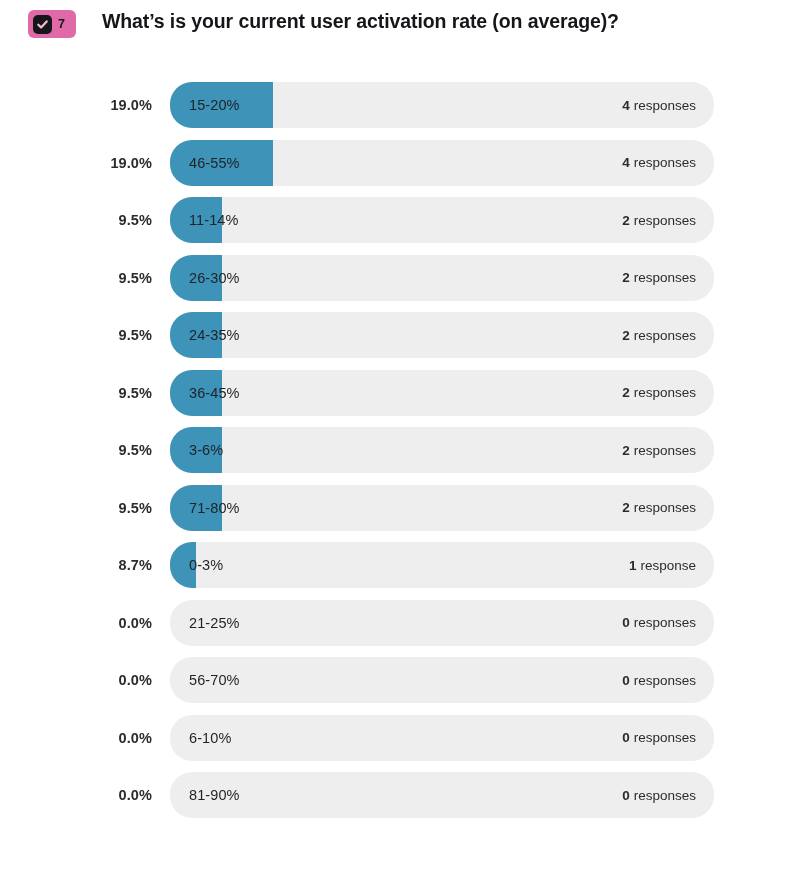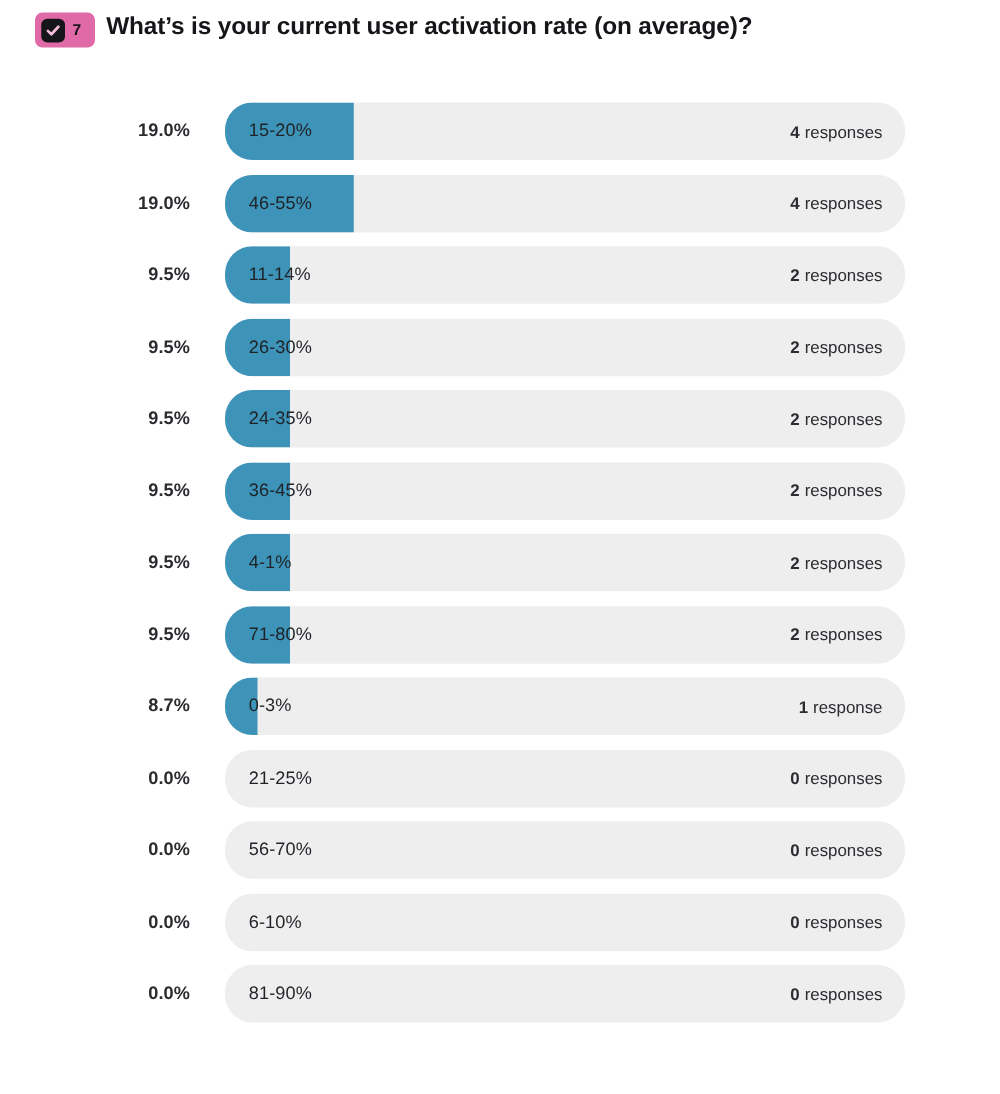--- a/index.html
+++ b/index.html
@@ -45,21 +45,21 @@
   }
   .qnum-checkbox svg { display: block; }
   .qnum-text {
     font-size: 12.5px;
     font-weight: 600;
     color: #16161a;
     line-height: 1;
     padding-right: 2px;
   }
   .question-body {
-    margin-left: 9px;
+    margin-left: 26px;
     padding-top: 0px;
   }
   .question-title {
     font-size: 19.5px;
     font-weight: 700;
     color: #16161a;
     letter-spacing: -0.1px;
     line-height: 1.35;
     margin: 0;
     white-space: nowrap;
@@ -88,21 +88,21 @@
     text-align: right;
     font-size: 14.5px;
     color: #2b2b30;
     font-weight: 700;
     padding-right: 0;
     flex: 0 0 152px;
     letter-spacing: 0.1px;
   }
   .row-track {
     position: relative;
-    margin-left: 28px;
+    margin-left: 18px;
     width: 544px;
     height: 46px;
     background: #eeeeef;
     flex: 0 0 544px;
     overflow: hidden;
     border-radius: 22px;
   }
   .row-fill {
     position: absolute;
     left: 0;
@@ -221,21 +221,21 @@
         <div class="row-count">
           <b>2</b>
           <span>responses</span>
         </div>
       </div>
     </div>
     <div class="chart-row">
       <div class="row-pct">9.5%</div>
       <div class="row-track">
         <div class="row-fill" style="width: 52px; background: rgb(61, 147, 184);"></div>
-        <div class="row-label">4-1%</div>
+        <div class="row-label">3-6%</div>
         <div class="row-count">
           <b>2</b>
           <span>responses</span>
         </div>
       </div>
     </div>
     <div class="chart-row">
       <div class="row-pct">9.5%</div>
       <div class="row-track">
         <div class="row-fill" style="width: 52px; background: rgb(61, 147, 184);"></div>

